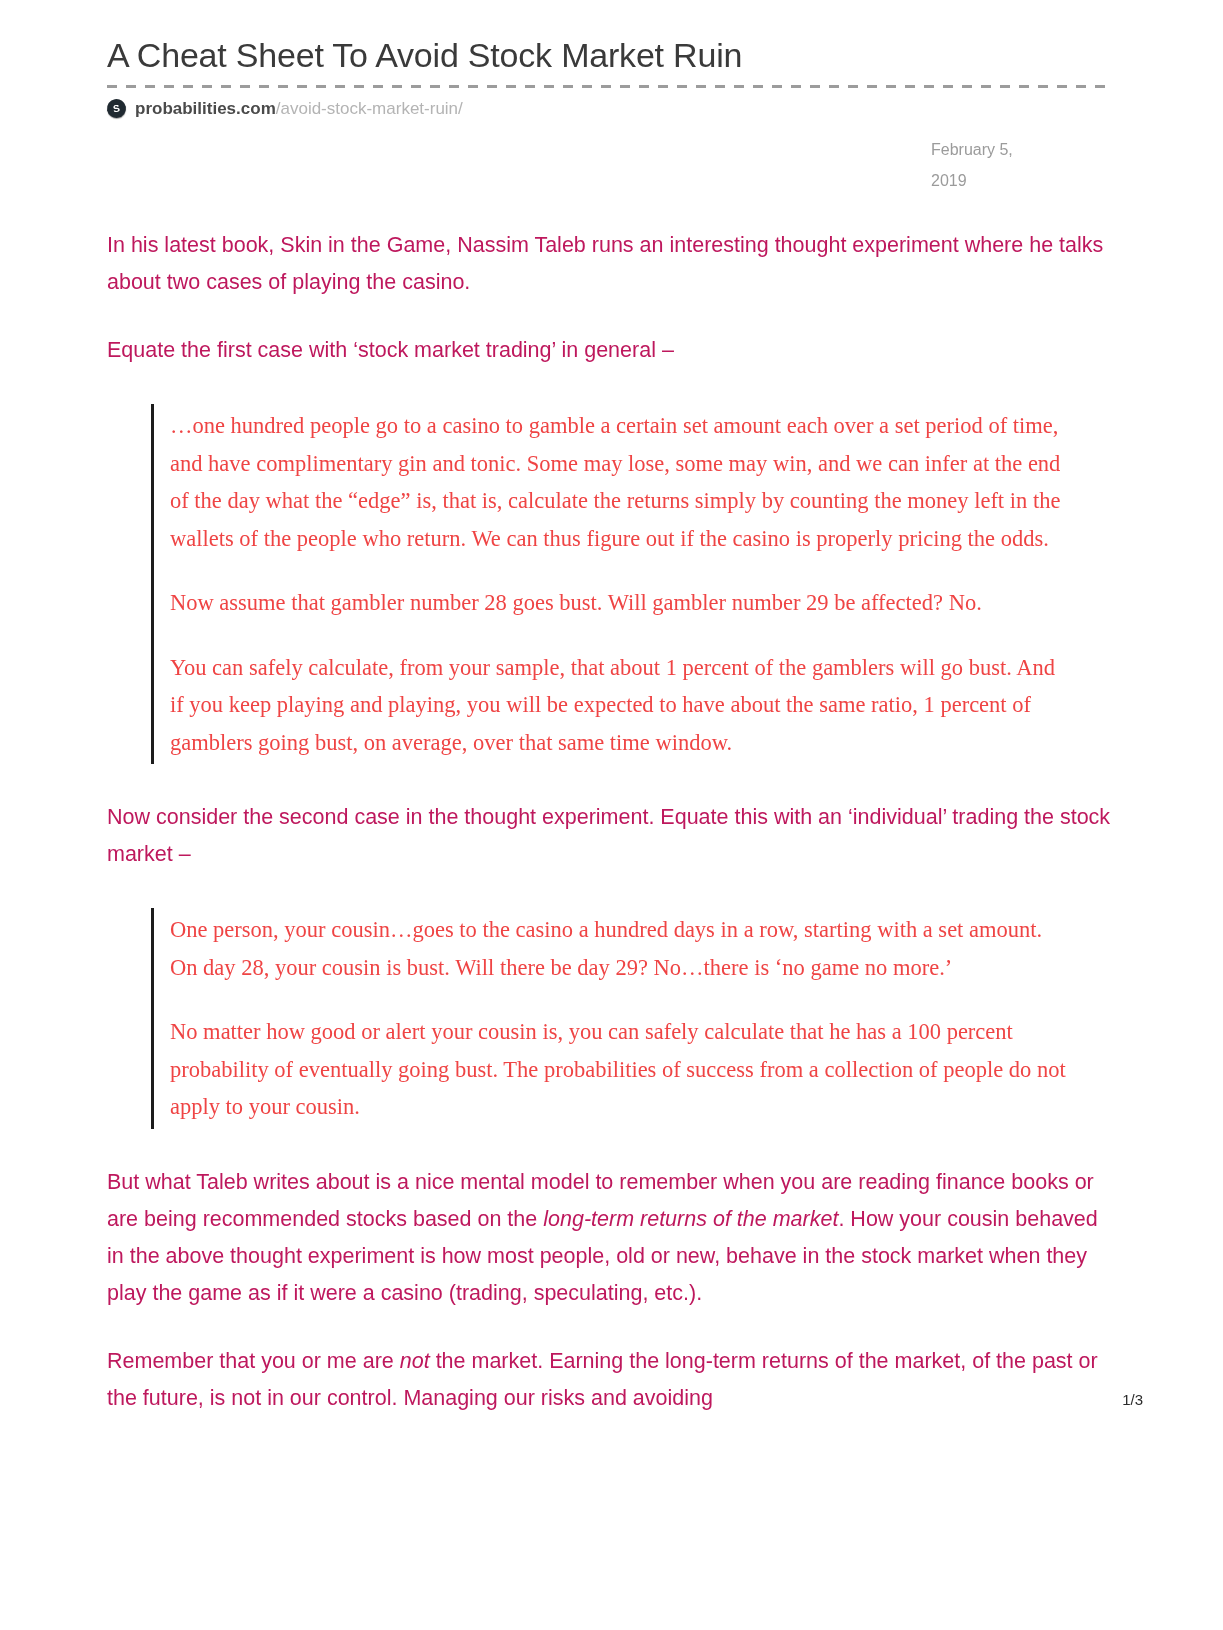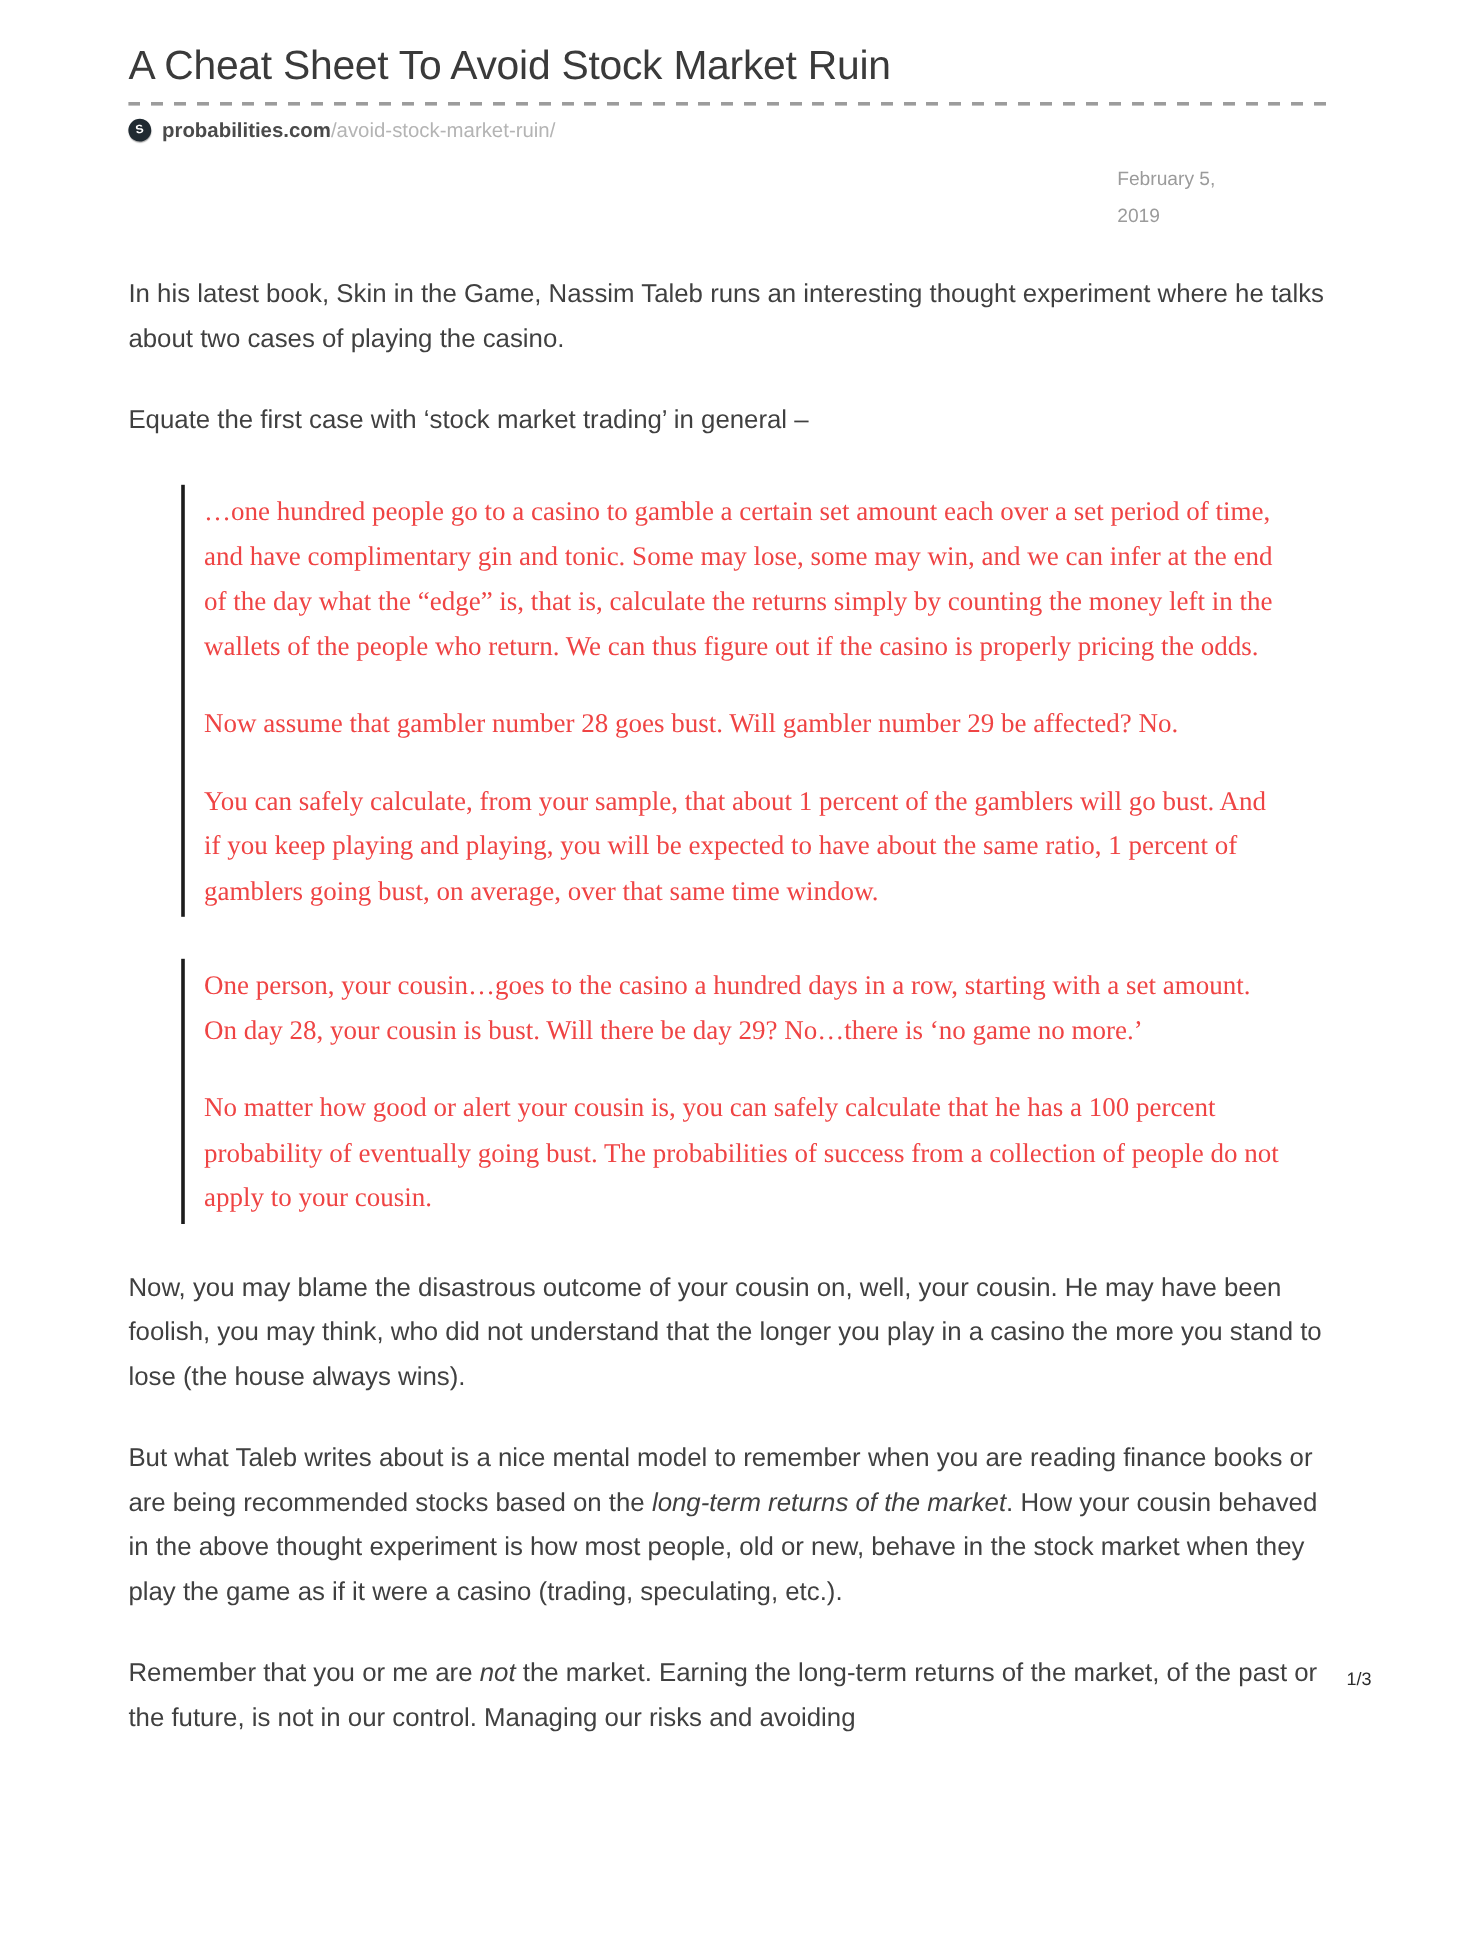--- a/index.html
+++ b/index.html
@@ -28,21 +28,21 @@
     box-shadow:0 1px 1px rgba(0,0,0,.35);
   }
   .domain{font-weight:700;color:#4a4a4a;}
   .path{color:#b4b4b4;}
   .date-row{display:flex;justify-content:flex-end;}
   .date{
     width:106px;margin-right:76px;margin-top:16px;
     color:#9b9b9b;font-size:16px;line-height:31px;text-align:left;
   }
   p.body{
-    font-size:21.5px;line-height:37px;color:#404040;margin:31px 0;
+    font-size:21.5px;line-height:37px;color:#be185d;margin:31px 0;
   }
   p.body em{font-style:italic;margin-top:36px;}
   blockquote{
     margin:35px 42px 35px 44px;
     border-left:3px solid #1c1c1c;
     padding:3px 0 3px 16px;
     font-family:"Liberation Serif","DejaVu Serif",serif;color:#ef4444;
   }
   blockquote p{
     font-size:22.5px;line-height:37.5px;margin:0 0 27px 0;
@@ -76,27 +76,27 @@
   <p class="body"><span>In his latest book, Skin in the Game, Nassim Taleb runs an interesting thought experiment where he talks about two cases of playing the casino.</span></p>
 
   <p class="body"><span>Equate the first case with ‘stock market trading’ in general –</span></p>
 
   <blockquote>
     <p>…one hundred people go to a casino to gamble a certain set amount each over a set period of time, and have complimentary gin and tonic. Some may lose, some may win, and we can infer at the end of the day what the “edge” is, that is, calculate the returns simply by counting the money left in the wallets of the people who return. We can thus figure out if the casino is properly pricing the odds.</p>
     <p>Now assume that gambler number 28 goes bust. Will gambler number 29 be affected? No.</p>
     <p>You can safely calculate, from your sample, that about 1 percent of the gamblers will go bust. And if you keep playing and playing, you will be expected to have about the same ratio, 1 percent of gamblers going bust, on average, over that same time window.</p>
   </blockquote>
 
+  <p class="body"><span>Now consider the second case in the thought experiment. Equate this with an ‘individual’ trading the stock market –</span></p>
 
   <blockquote>
     <p>One person, your cousin…goes to the casino a hundred days in a row, starting with a set amount. On day 28, your cousin is bust. Will there be day 29? No…there is ‘no game no more.’</p>
     <p>No matter how good or alert your cousin is, you can safely calculate that he has a 100 percent probability of eventually going bust. The probabilities of success from a collection of people do not apply to your cousin.</p>
   </blockquote>
 
-  <p class="body"><span>Now, you may blame the disastrous outcome of your cousin on, well, your cousin. He may have been foolish, you may think, who did not understand that the longer you play in a casino the more you stand to lose (the house always wins).</span></p>
 
   <p class="body"><span>But what Taleb writes about is a nice mental model to remember when you are reading finance books or are being recommended stocks based on the </span><em>long-term returns of the market</em><span>. How your cousin behaved in the above thought experiment is how most people, old or new, behave in the stock market when they play the game as if it were a casino (trading, speculating, etc.).</span></p>
 
   <p class="body"><span>Remember that you or me are </span><em>not</em><span> the market. Earning the long-term returns of the market, of the past or the future, is not in our control. Managing our risks and avoiding</span></p>
 
   <div class="page-indicator">1/3</div>
 
 </div>
 
 </body></html>

